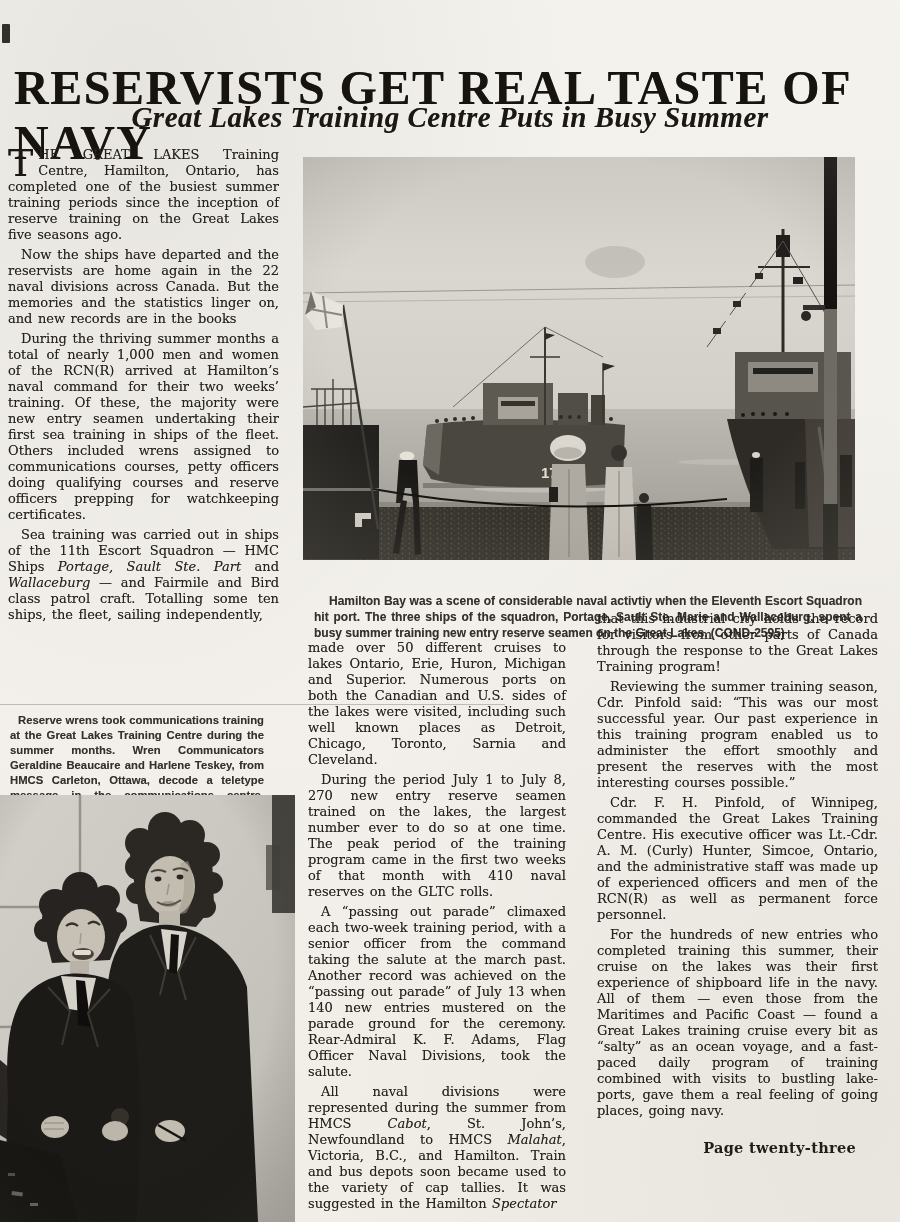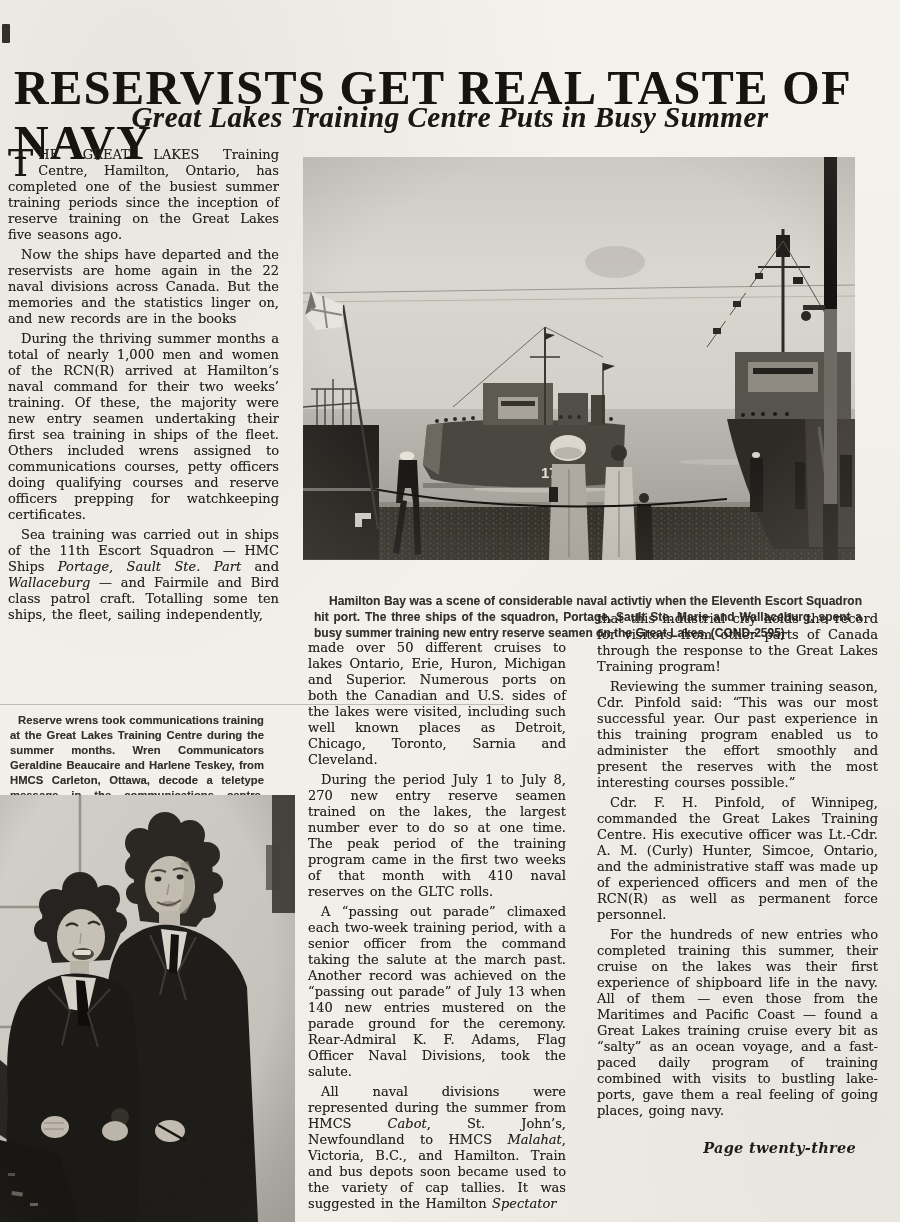--- a/index.html
+++ b/index.html
@@ -48,21 +48,21 @@
     font-weight:700; color:#34312b; text-align:justify;
     text-shadow:0 0 0.4px rgba(52,49,43,0.4);
   }
   .caption-main  { left:314px; top:581px; width:548px; font-size:12px; line-height:16px; text-indent:15px; }
   .caption-wrens { left:10px;  top:702px; width:254px; font-size:11.3px; line-height:15px; text-indent:8px; }
   .photo-main  { position:absolute; left:303px; top:157px; width:552px; height:403px; }
   .photo-wrens { position:absolute; left:0;    top:795px; width:295px; height:427px; }
   .photo-main svg, .photo-wrens svg { display:block; width:100%; height:100%; }
   .page-footer {
     position:absolute; left:597px; top:1139px; width:259px;
-    text-align:right; font-weight:700; font-style:italic;
+    text-align:right; font-weight:700; 
     font-size:14.5px; letter-spacing:0.3px; color:#211e19; margin:0;
   }
   .fold-line { position:absolute; left:0; top:704px; width:505px; height:1px; background:#b5b2aa; opacity:0.85; }
   .scan-mark { position:absolute; left:2px; top:24px; width:8px; height:19px; background:#32302b; border-radius:1px; }
 </style>
 </head>
 <body>
 
 <div class="page">
 

